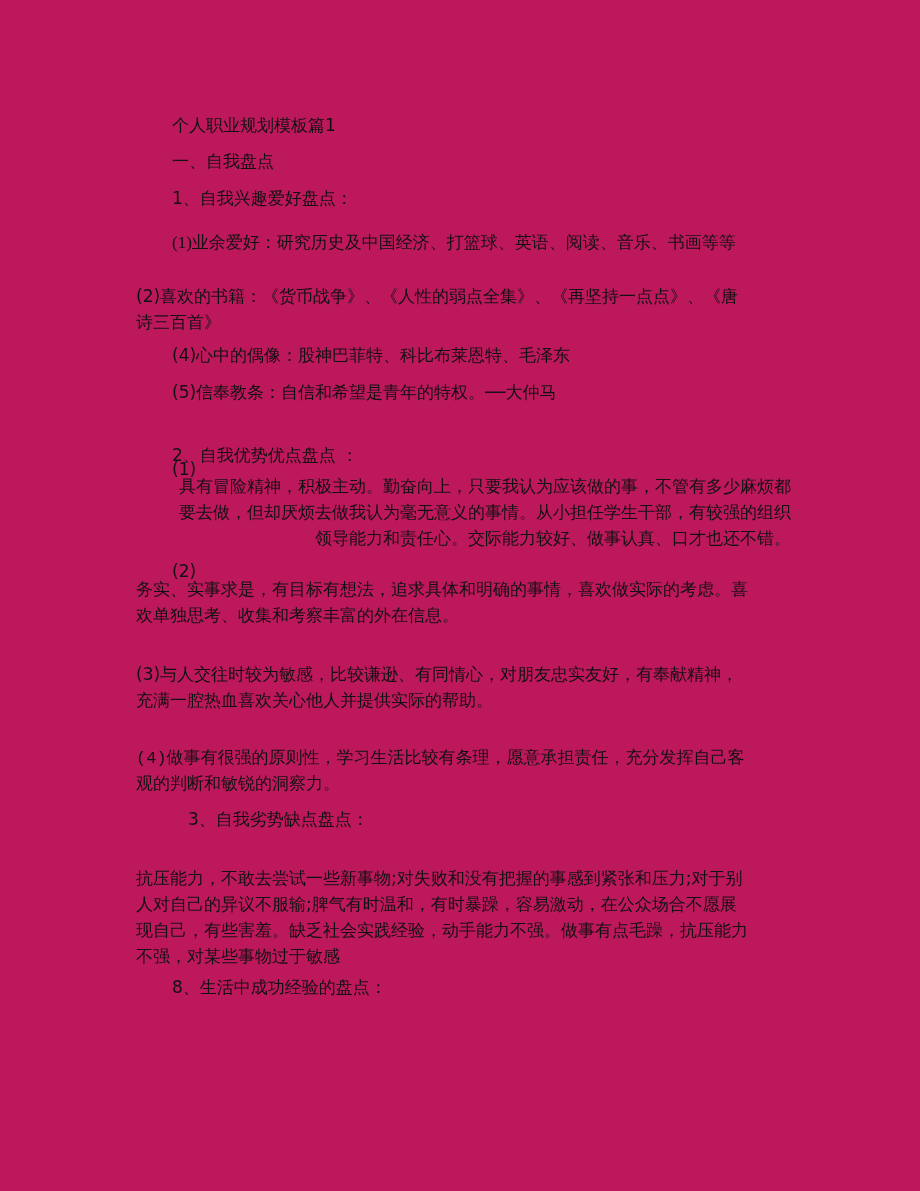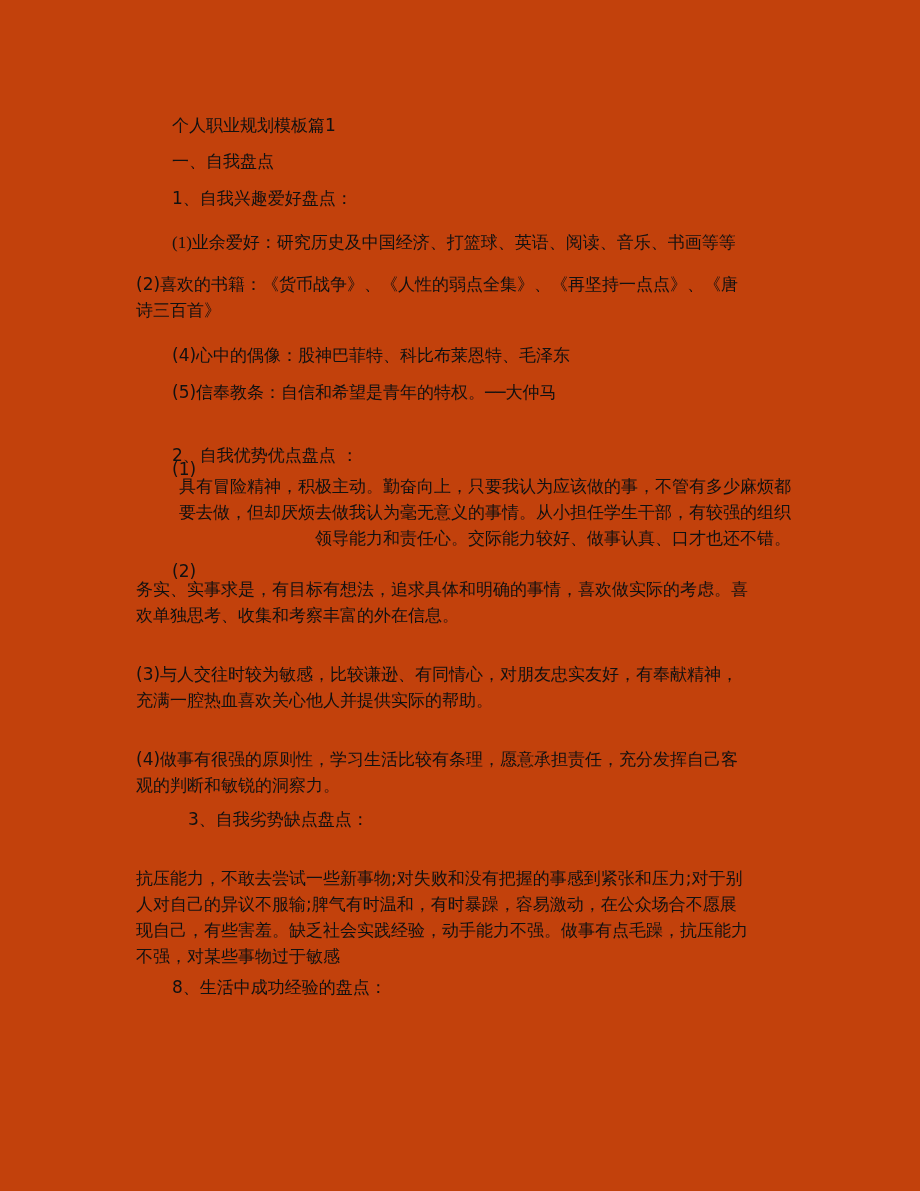--- a/index.html
+++ b/index.html
@@ -13,21 +13,21 @@
       position: relative;
       overflow: hidden;
       font-family: "DejaVu Sans", sans-serif;
       color: #111111;
     }
     .page {
       position: absolute;
       left: 0; top: 0;
       width: 920px;
       height: 1191px;
-      background: #c2410c;
+      background: #be185d;
     }
     .line {
       position: absolute;
       font-size: 17px;
       line-height: 26px;
       white-space: nowrap;
       letter-spacing: 0px;
     }
     .block {
       position: absolute;
@@ -44,21 +44,21 @@
 <div class="page">
 
   <div class="line" style="left:172px; top:112px;">个人职业规划模板篇1</div>
 
   <div class="line" style="left:172px; top:148px;">一、自我盘点</div>
 
   <div class="line" style="left:172px; top:185px;">1、自我兴趣爱好盘点：</div>
 
   <div class="line" style="left:172px; top:230px;font-family:Liberation Serif, serif;">(1)业余爱好：研究历史及中国经济、打篮球、英语、阅读、音乐、书画等等</div>
 
-  <div class="block" style="left:136px; top:271px;">
+  <div class="block" style="left:136px; top:283px;">
     <span>(2)喜欢的书籍：《货币战争》、《人性的弱点全集》、《再坚持一点点》、《唐</span>
     <span>诗三百首》</span>
   </div>
 
   <div class="line" style="left:172px; top:342px;">(4)心中的偶像：股神巴菲特、科比布莱恩特、毛泽东</div>
 
   <div class="line" style="left:172px; top:379px;">(5)信奉教条：自信和希望是青年的特权。──大仲马</div>
 
   <div class="line" style="left:172px; top:416px;margin-top:26px;">2、自我优势优点盘点 ：</div>
 
@@ -73,21 +73,21 @@
   <div class="block" style="left:136px; top:576px;">
     <span>务实、实事求是，有目标有想法，追求具体和明确的事情，喜欢做实际的考虑。喜</span>
     <span>欢单独思考、收集和考察丰富的外在信息。</span>
   </div>
 
   <div class="block" style="left:136px; top:661px;">
     <span>(3)与人交往时较为敏感，比较谦逊、有同情心，对朋友忠实友好，有奉献精神，</span>
     <span>充满一腔热血喜欢关心他人并提供实际的帮助。</span>
   </div>
 
-  <div class="block" style="left:136px; top:746px;">
+  <div class="block" style="left:136px; top:746px;font-family:Liberation Mono, monospace;">
     <span>(4)做事有很强的原则性，学习生活比较有条理，愿意承担责任，充分发挥自己客</span>
     <span>观的判断和敏锐的洞察力。</span>
   </div>
 
   <div class="line" style="left:188px; top:806px;">3、自我劣势缺点盘点：</div>
 
   <div class="block" style="left:136px; top:865px;">
     <span>抗压能力，不敢去尝试一些新事物;对失败和没有把握的事感到紧张和压力;对于别</span>
     <span>人对自己的异议不服输;脾气有时温和，有时暴躁，容易激动，在公众场合不愿展</span>
     <span>现自己，有些害羞。缺乏社会实践经验，动手能力不强。做事有点毛躁，抗压能力</span>

